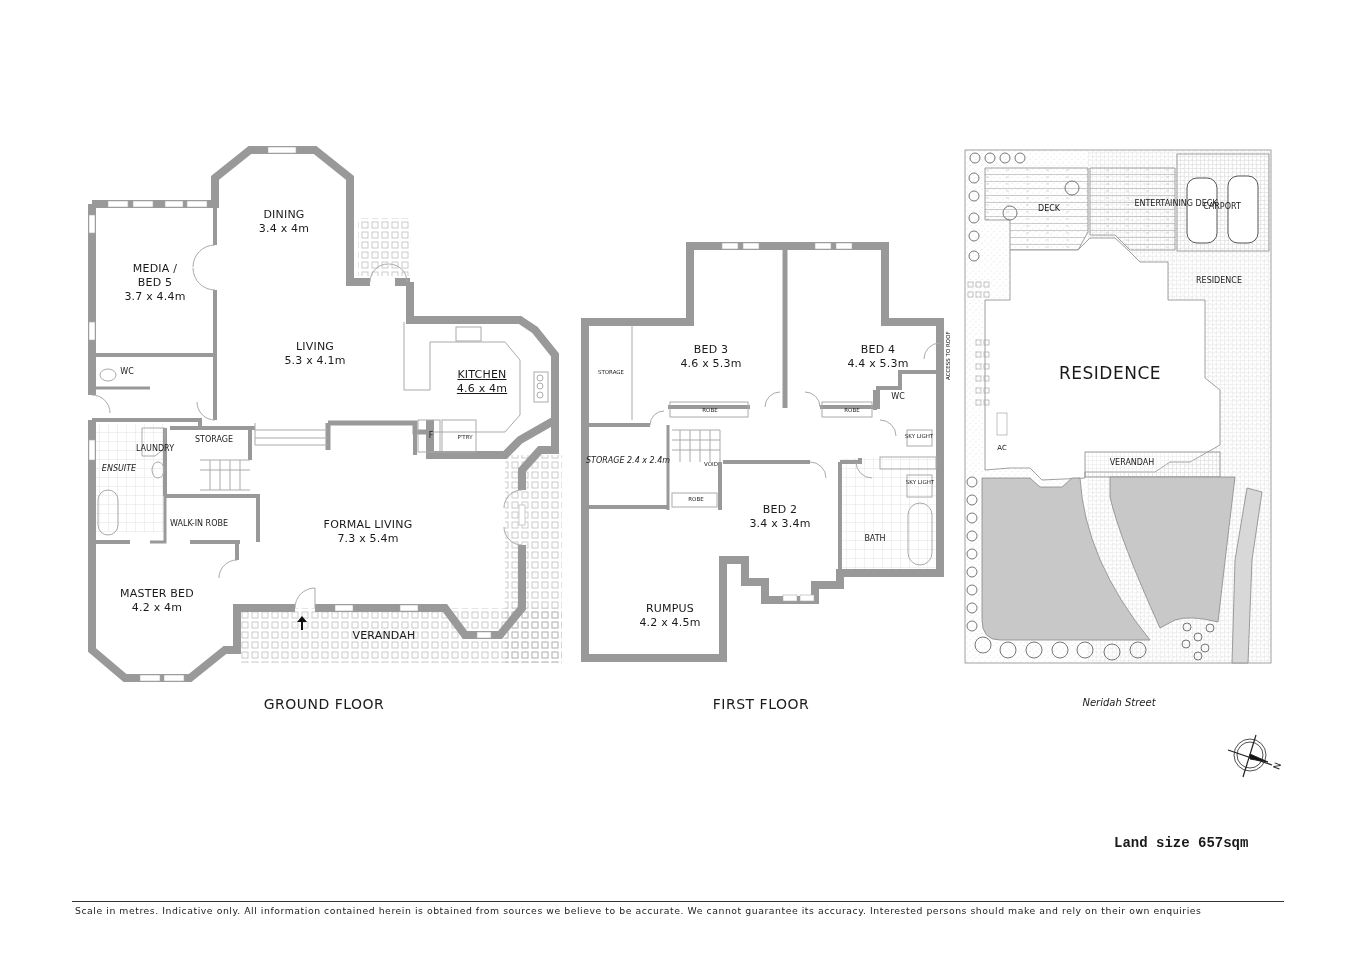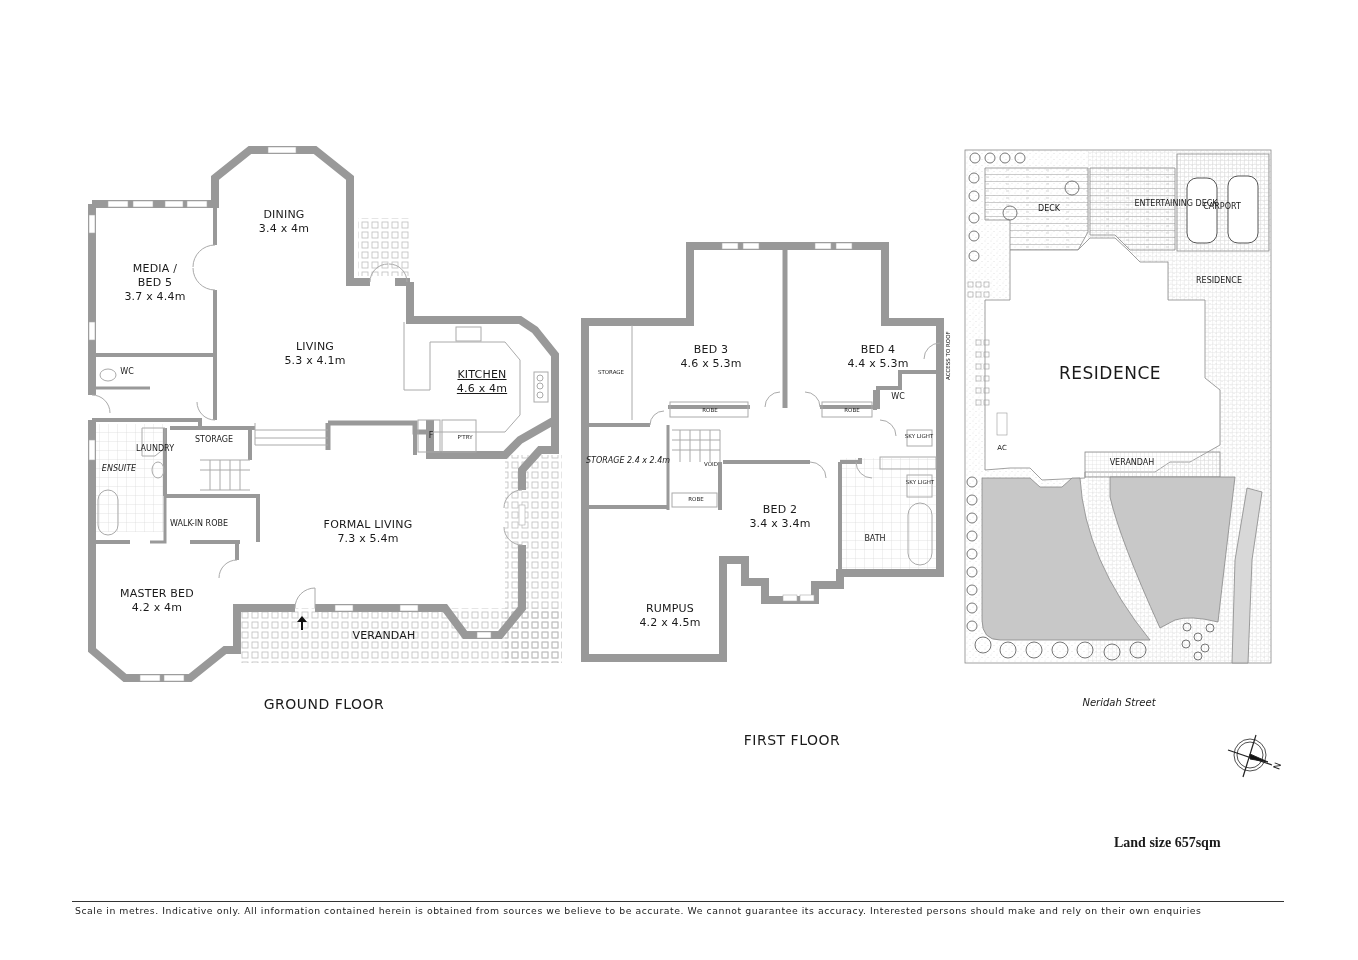--- a/index.html
+++ b/index.html
@@ -6,21 +6,21 @@
   body { width: 1358px; height: 960px; position: relative; overflow: hidden; font-family: "DejaVu Sans", sans-serif; color: #1a1a1a; }
   .plan { position: absolute; left: 0; top: 0; width: 1358px; height: 960px; }
   .lbl { position: absolute; text-align: center; white-space: nowrap; transform: translateX(-50%); line-height: 1.25; }
   .room { font-size: 11px; letter-spacing: 0.2px; }
   .room .dim { display: block; }
   .small { font-size: 8px; }
   .tiny { font-size: 5.5px; }
   .floor-title { position: absolute; font-size: 14px; letter-spacing: 0.5px; transform: translateX(-50%); white-space: nowrap; }
   .residence { font-size: 17px; font-weight: normal; letter-spacing: 0.5px; }
   .street { position: absolute; font-size: 10px; transform: translateX(-50%); white-space: nowrap; }
-  .land { position: absolute; left: 1114px; top: 835px; font-family: Liberation Serif, serif; font-weight: bold; font-size: 14px; }
+  .land { position: absolute; left: 1114px; top: 835px; font-family: Liberation Mono, monospace; font-weight: bold; font-size: 14px; }
   .rule { position: absolute; left: 72px; top: 901px; width: 1212px; height: 1px; background: #333; }
   .disclaimer { position: absolute; left: 75px; top: 905px; width: 1212px; font-family: "DejaVu Sans", sans-serif; font-size: 9.3px; letter-spacing: 0.55px; white-space: nowrap; color: #222; }
   .vert { position: absolute; font-size: 5.5px; transform: rotate(-90deg); transform-origin: left top; white-space: nowrap; }
   .compass-n { position: absolute; left: 1274px; top: 761px; font-size: 9px; transform: rotate(-70deg); }
 </style>
 </head>
 <body>
 
 <svg class="plan" viewBox="0 0 1358 960" xmlns="http://www.w3.org/2000/svg">
   <defs>
@@ -320,21 +320,21 @@
 <div class="lbl room" style="left:780px;top:503px;">
   <span>BED 2</span>
   <span class="dim">3.4 x 3.4m</span>
 </div>
 <div class="lbl small" style="left:875px;top:534px;">BATH</div>
 <div class="lbl room" style="left:658px;top:602px;margin-left:12px;">
   <span>RUMPUS</span>
   <span class="dim">4.2 x 4.5m</span>
 </div>
 <div class="vert" style="left:945px;top:380px;">ACCESS TO ROOF</div>
-<div class="floor-title" style="left:761px;top:732px;margin-left:31px;">FIRST FLOOR</div>
+<div class="floor-title" style="left:761px;top:696px;">FIRST FLOOR</div>
 
 <div class="lbl small" style="left:1222px;top:158px;margin-top:44px;">CARPORT</div>
 <div class="lbl small" style="left:1049px;top:204px;">DECK</div>
 <div class="lbl small" style="left:1176px;top:199px;">
   <span class="dim">ENTERTAINING</span>
   <span class="dim">DECK</span>
 </div>
 <div class="lbl small" style="left:1219px;top:276px;">RESIDENCE</div>
 <div class="lbl residence" style="left:1110px;top:363px;">RESIDENCE</div>
 <div class="lbl tiny" style="left:1002px;top:444px;font-size:7px;">AC</div>

